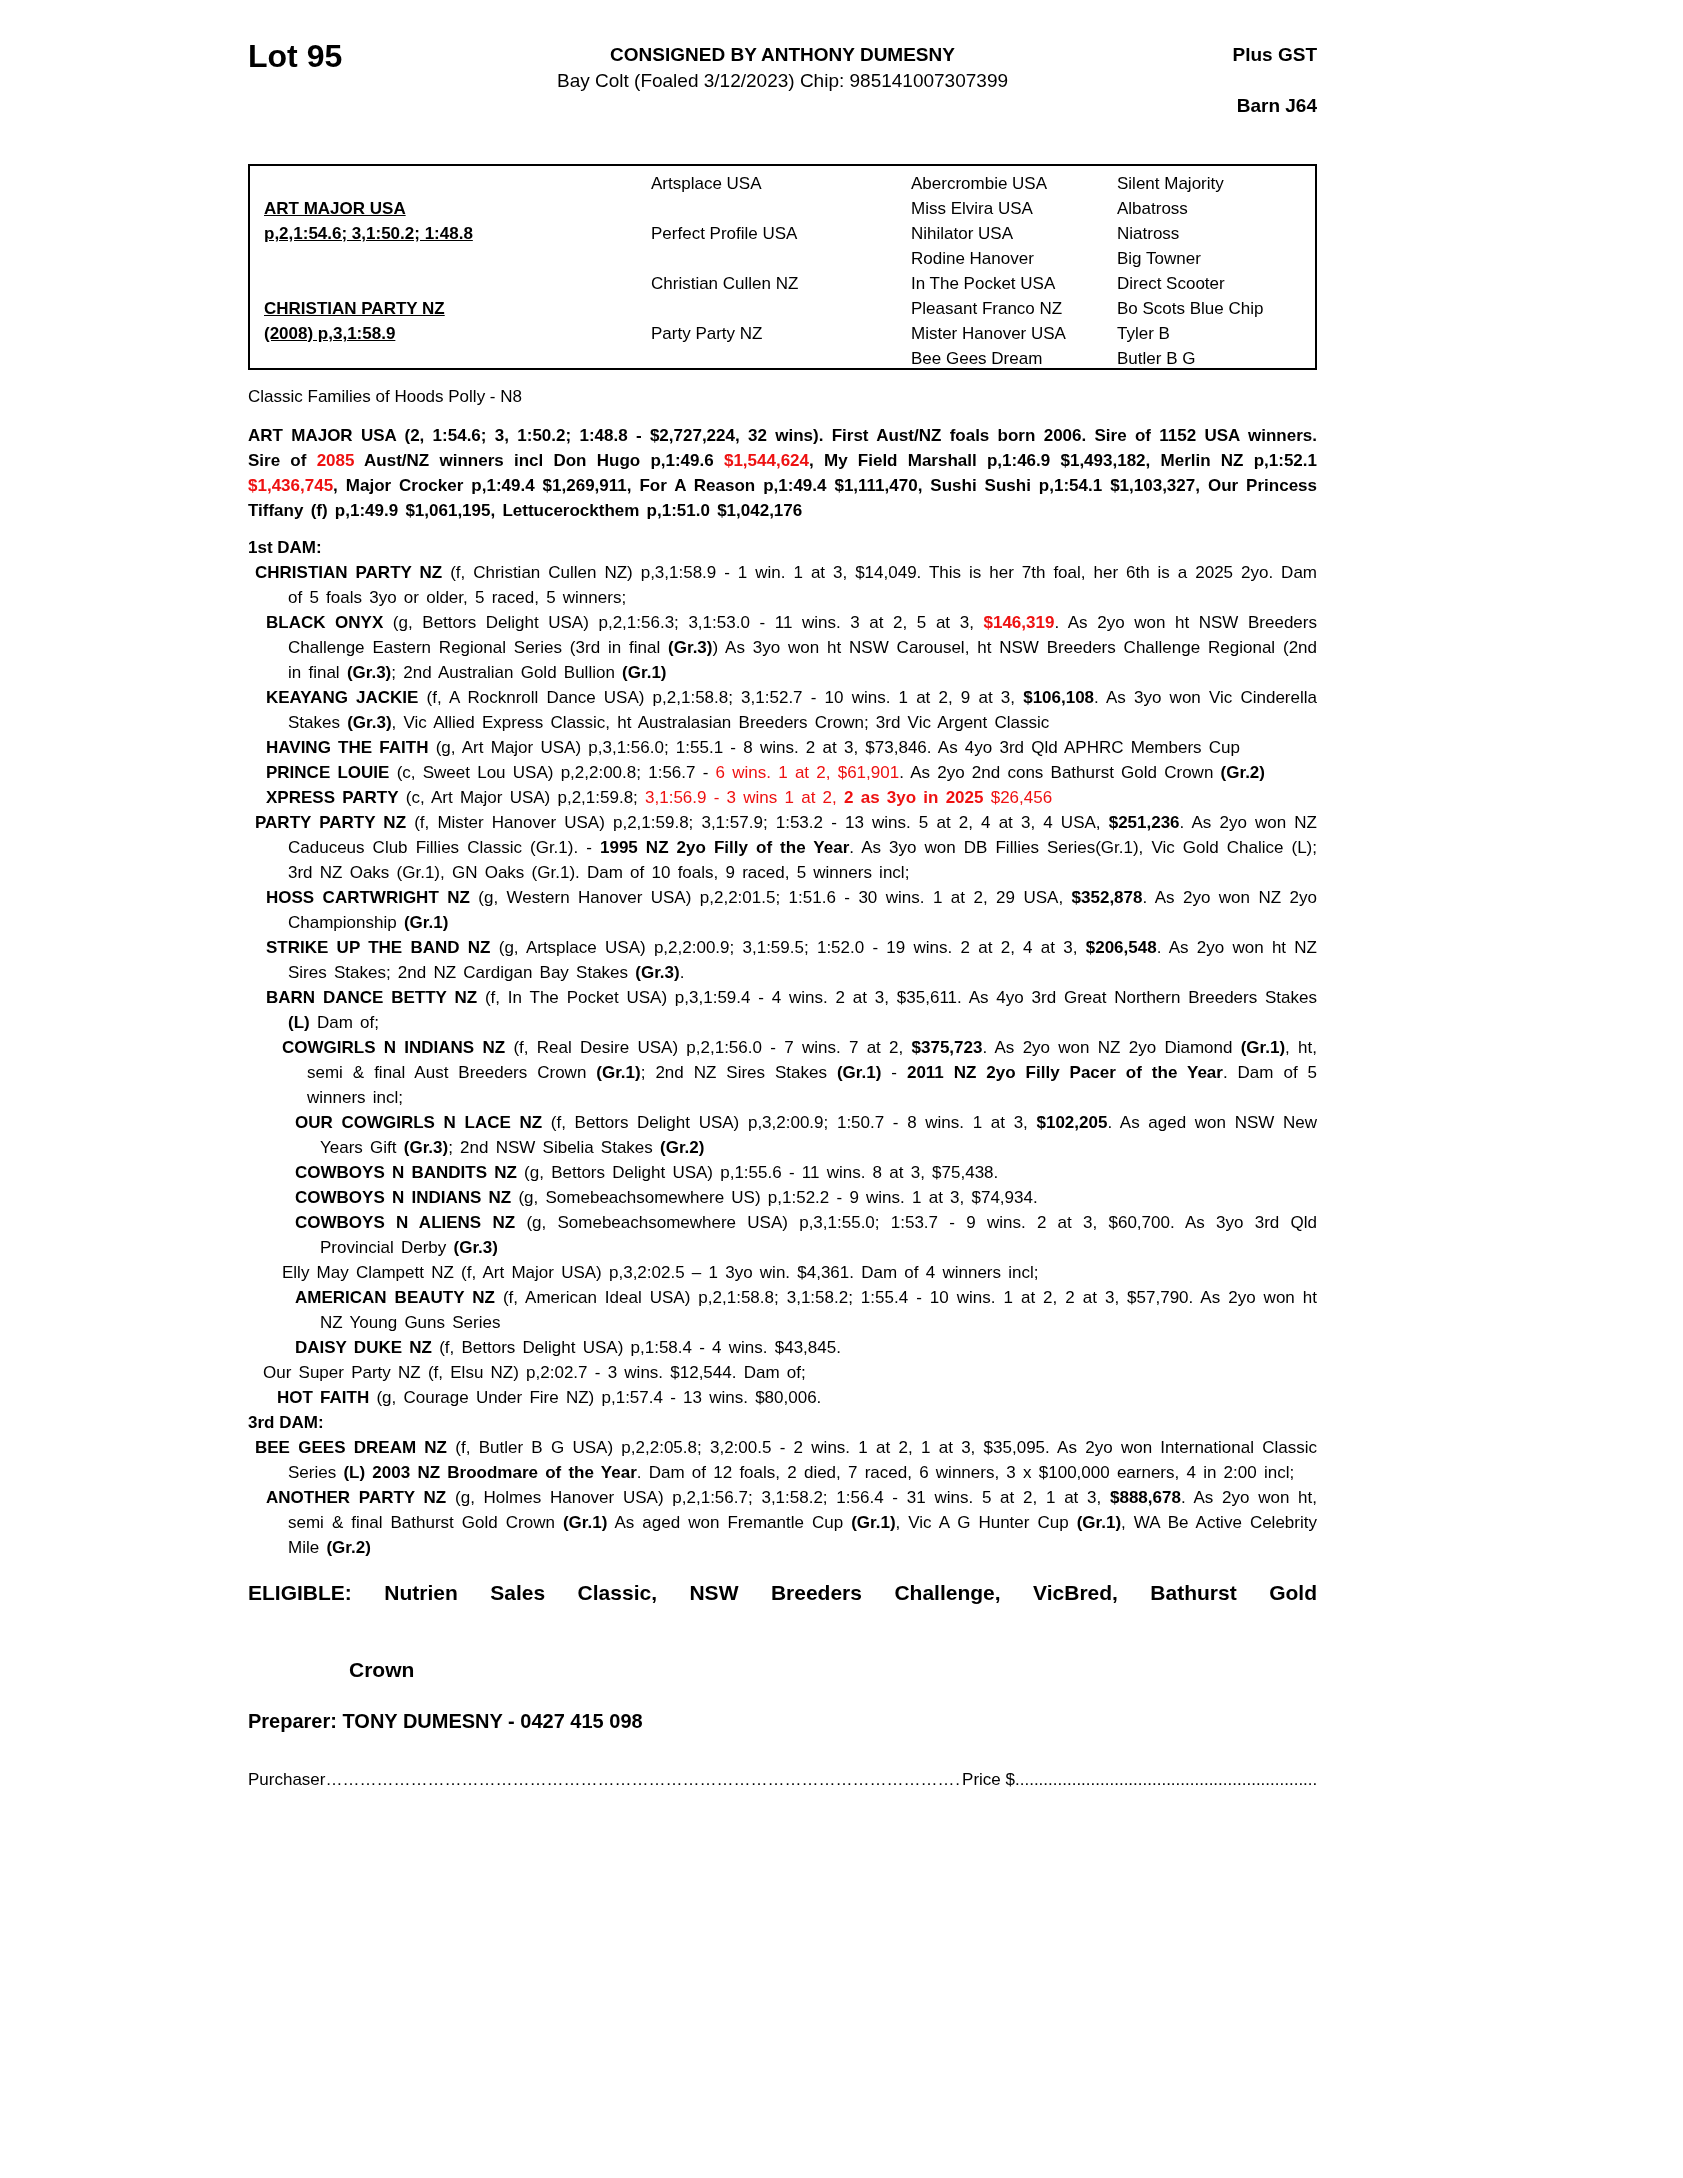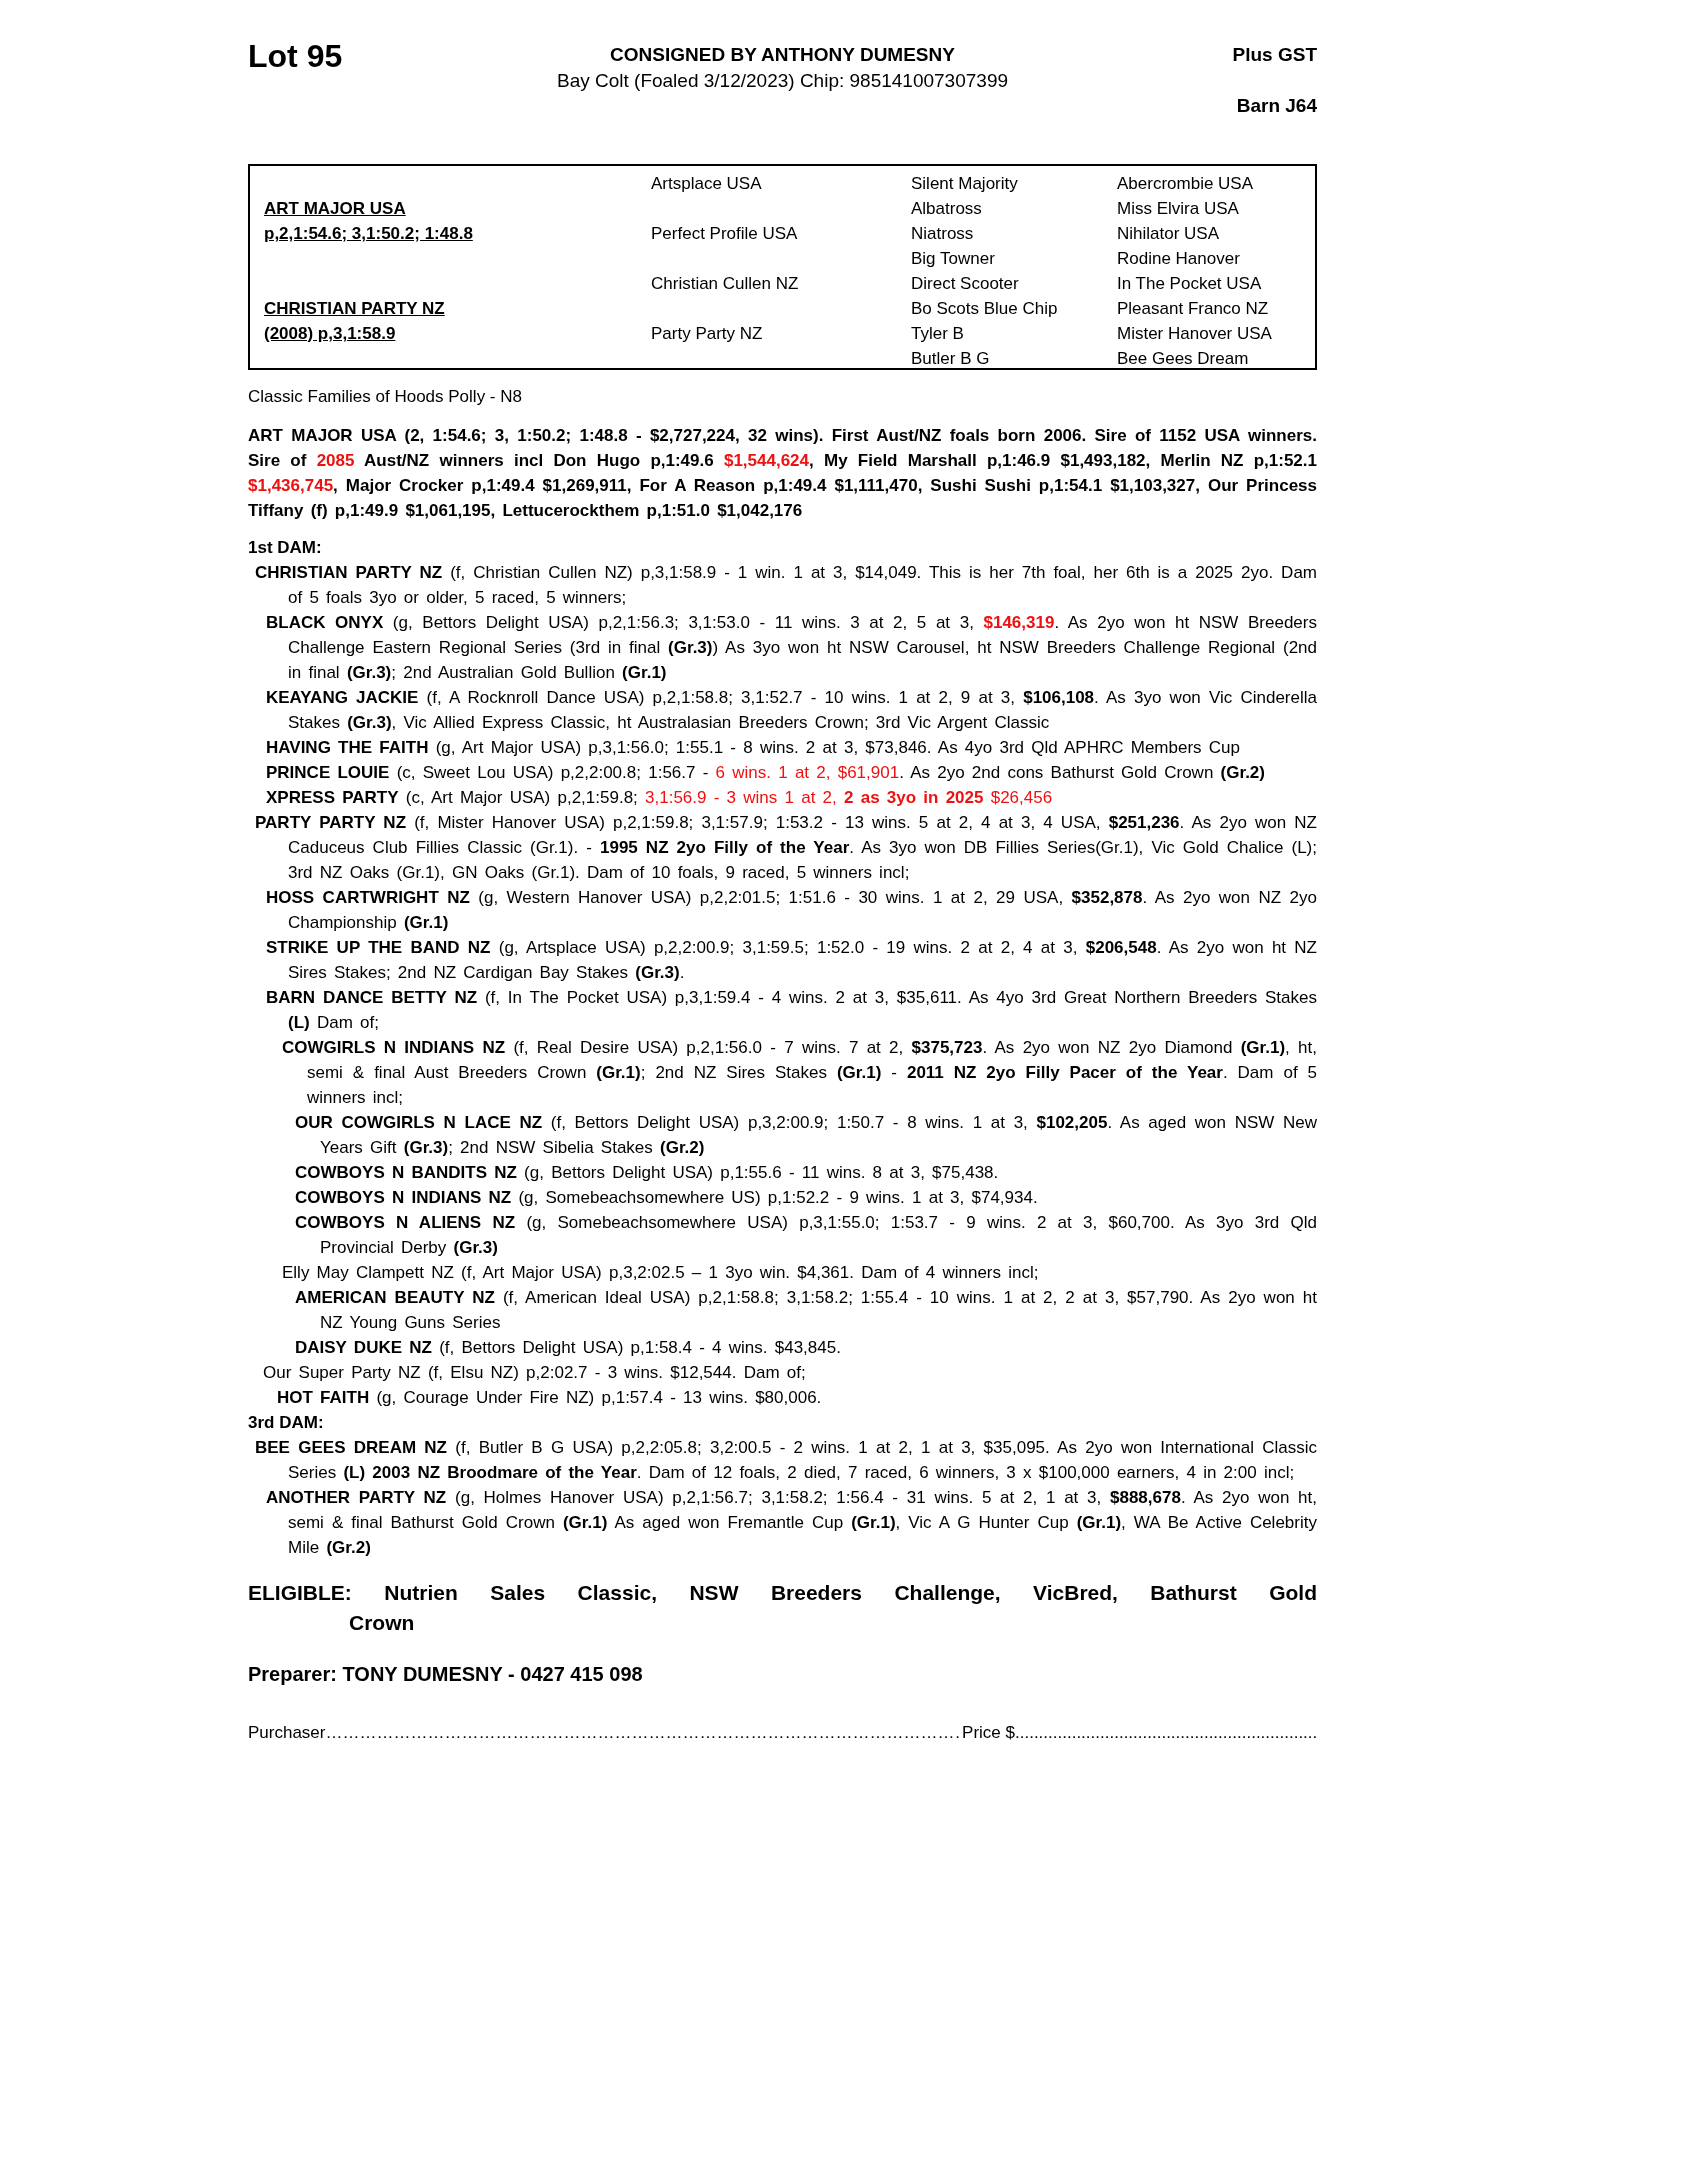--- a/index.html
+++ b/index.html
@@ -36,21 +36,21 @@
   .ind-b { padding-left: 40px; text-indent: -22px; }
   .ind-c { padding-left: 59px; text-indent: -25px; }
   .ind-d { padding-left: 72px; text-indent: -25px; }
   .ind-e { padding-left: 40px; text-indent: -25px; }
   .ind-f { padding-left: 54px; text-indent: -25px; }
   .seg-b { font-weight: bold; }
   .seg-r { color: var(--red, #ee1111); }
 
   
   .eligible-1 { margin-top: 18px; font-size: 21px; font-weight: bold; line-height: 30px; text-align: justify; text-align-last: justify; }
-  .eligible-2 { padding-left: 101px; font-size: 21px; font-weight: bold; line-height: 30px; }
+  .eligible-2 { padding-left: 101px; font-size: 21px; font-weight: bold; line-height: 30px; margin-top: 47px; }
   .preparer { margin-top: 22px; font-size: 20px; font-weight: bold; line-height: 28px; }
   .purchaser { margin-top: 32px; font-size: 17px; line-height: 25px; display: flex; align-items: flex-start; width: 100%; }
   .purchaser .dots1 { flex: 1 1 auto; overflow: hidden; white-space: nowrap; }
   .purchaser .dots2 { flex: 0 0 302px; overflow: hidden; white-space: nowrap; }
   .purchaser .lbl { flex: 0 0 auto; }
 </style>
 </head>
 <body>
 
 <div class="page">
@@ -80,38 +80,38 @@
           <div class="ped-line">Artsplace USA</div>
           <div class="ped-line"></div>
           <div class="ped-line">Perfect Profile USA</div>
           <div class="ped-line"></div>
           <div class="ped-line">Christian Cullen NZ</div>
           <div class="ped-line"></div>
           <div class="ped-line">Party Party NZ</div>
           <div class="ped-line"></div>
         </div>
         <div class="ped-col">
+          <div class="ped-line">Abercrombie USA</div>
+          <div class="ped-line">Miss Elvira USA</div>
+          <div class="ped-line">Nihilator USA</div>
+          <div class="ped-line">Rodine Hanover</div>
+          <div class="ped-line">In The Pocket USA</div>
+          <div class="ped-line">Pleasant Franco NZ</div>
+          <div class="ped-line">Mister Hanover USA</div>
+          <div class="ped-line">Bee Gees Dream</div>
+        </div>
+        <div class="ped-col">
           <div class="ped-line">Silent Majority</div>
           <div class="ped-line">Albatross</div>
           <div class="ped-line">Niatross</div>
           <div class="ped-line">Big Towner</div>
           <div class="ped-line">Direct Scooter</div>
           <div class="ped-line">Bo Scots Blue Chip</div>
           <div class="ped-line">Tyler B</div>
           <div class="ped-line">Butler B G</div>
-        </div>
-        <div class="ped-col">
-          <div class="ped-line">Abercrombie USA</div>
-          <div class="ped-line">Miss Elvira USA</div>
-          <div class="ped-line">Nihilator USA</div>
-          <div class="ped-line">Rodine Hanover</div>
-          <div class="ped-line">In The Pocket USA</div>
-          <div class="ped-line">Pleasant Franco NZ</div>
-          <div class="ped-line">Mister Hanover USA</div>
-          <div class="ped-line">Bee Gees Dream</div>
         </div>
       </div>
 
     <div class="family-line">Classic Families of Hoods Polly - N8</div>
 
     <div class="entries">
 
     <p class="ind-sire"><span class="seg-b">ART MAJOR USA (2, 1:54.6; 3, 1:50.2; 1:48.8 - $2,727,224, 32 wins). First Aust/NZ foals born 2006. Sire of 1152 USA winners. Sire of </span><span class="seg-b seg-r">2085</span><span class="seg-b"> Aust/NZ winners incl Don Hugo p,1:49.6 </span><span class="seg-b seg-r">$1,544,624</span><span class="seg-b">, My Field Marshall p,1:46.9 $1,493,182, Merlin NZ p,1:52.1 </span><span class="seg-b seg-r">$1,436,745</span><span class="seg-b">, Major Crocker p,1:49.4 $1,269,911, For A Reason p,1:49.4 $1,111,470, Sushi Sushi p,1:54.1 $1,103,327, Our Princess Tiffany (f) p,1:49.9 $1,061,195, Lettucerockthem p,1:51.0 $1,042,176</span></p>
         <p class="ind-h"><span class="seg-b">1st DAM:</span></p>
         <p class="ind-a"><span class="seg-b">CHRISTIAN PARTY NZ</span><span> (f, Christian Cullen NZ) p,3,1:58.9 - 1 win. 1 at 3, $14,049. This is her 7th foal, her 6th is a 2025 2yo. Dam of 5 foals 3yo or older, 5 raced, 5 winners;</span></p>

